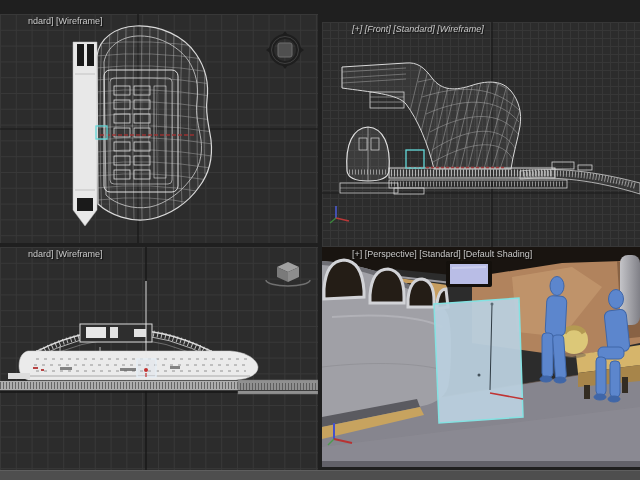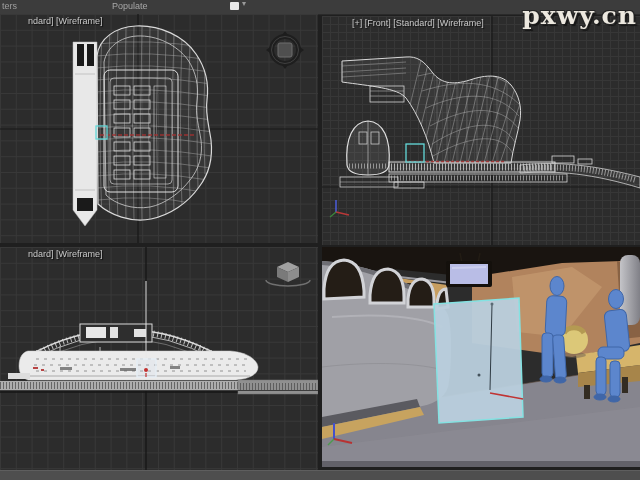--- a/index.html
+++ b/index.html
@@ -17,46 +17,37 @@
   .wm{position:absolute;top:1px;right:3px;z-index:50;font-family:"DejaVu Serif",serif;
       font-weight:bold;font-size:25px;color:#ece8df;letter-spacing:1px;
       text-shadow:-1px -1px 0 #262626,1px -1px 0 #262626,-1px 1px 0 #262626,2px 2px 1px #161616;}
   
   .vp{position:absolute;overflow:hidden;background-color:#2c2c2c;}
   .grid16{background-image:linear-gradient(to right,#383838 1px,transparent 1px),
           linear-gradient(to bottom,#383838 1px,transparent 1px);background-size:15.8px 15.8px;}
   .grid8{background-image:linear-gradient(to right,#373737 1px,transparent 1px),
          linear-gradient(to bottom,#373737 1px,transparent 1px);background-size:8px 8px;}
   .vp-tl{left:0;top:14px;width:318px;height:229px;}
-  .vp-tr{left:322px;top:16px;width:318px;height:229px;}
+  .vp-tr{left:322px;top:22px;width:318px;height:229px;font-style:italic;}
   .vp-bl{left:0;top:247px;width:318px;height:223px;}
   .vp-br{left:322px;top:247px;width:318px;height:220px;background:#2c2c2c;}
   .vp svg{position:absolute;left:0;top:0;display:block;}
   .vplabel{position:absolute;left:2px;top:2px;z-index:10;font-size:9px;color:#c9c9c9;
            text-shadow:1px 1px 1px rgba(0,0,0,.7);white-space:nowrap;padding-left:28px;}
   .vp-tl .vplabel,.vp-bl .vplabel{left:0;}
   
   .bottomstrip{position:absolute;left:0;top:470px;width:640px;height:10px;background:#4e4e4e;
                border-top:1px solid #5e5e5e;}
 </style>
 </head>
 <body>
 
 <div id="stage">
 
-  <div class="topbar">
-    <span class="frag">ters</span>
-    <span class="tab">Populate</span>
-    <span class="tbicon">
-      <span class="sq"></span>
-      <span class="caret">▾</span>
-    </span>
-  </div>
-
-  <div class="wm">pxwy.cn</div>
+
 
   <div class="vp vp-tl grid16">
     <svg width="318" height="229" viewBox="0 0 318 229">
       <defs>
         <clipPath id="cTL">
             <path d="M97,42 C99,24 116,13 136,12 C160,11 184,22 196,40 C205,53 209,70 207,86 C205,99 209,112 211,126 C213,144 209,160 199,173 C188,189 170,201 151,205 C131,209 110,201 98,190 Z"></path>
           </clipPath>
       </defs>
       <line x1="0" y1="115" x2="318" y2="115" stroke="#181818" stroke-width="1.2"></line>
       <line x1="138" y1="0" x2="138" y2="229" stroke="#181818" stroke-width="1.2"></line>
@@ -327,16 +318,17 @@
       </g>
 
       <rect x="0" y="214" width="318" height="6" fill="#3a3a40" opacity="0.5"></rect>
 
       <g transform="translate(12,190)">
         <line x1="0" y1="-14" x2="0" y2="2" stroke="#4450cc" stroke-width="2"></line>
         <line x1="0" y1="2" x2="18" y2="6" stroke="#b83232" stroke-width="2"></line>
         <line x1="0" y1="2" x2="-6" y2="8" stroke="#3f9f3f" stroke-width="1.4" opacity="0.8"></line>
       </g>
     </svg>
+    <div class="vplabel">[+] [Perspective] [Standard] [Default Shading]</div>
   </div>
 
   <div class="bottomstrip"></div>
 </div>
 
 </body></html>

